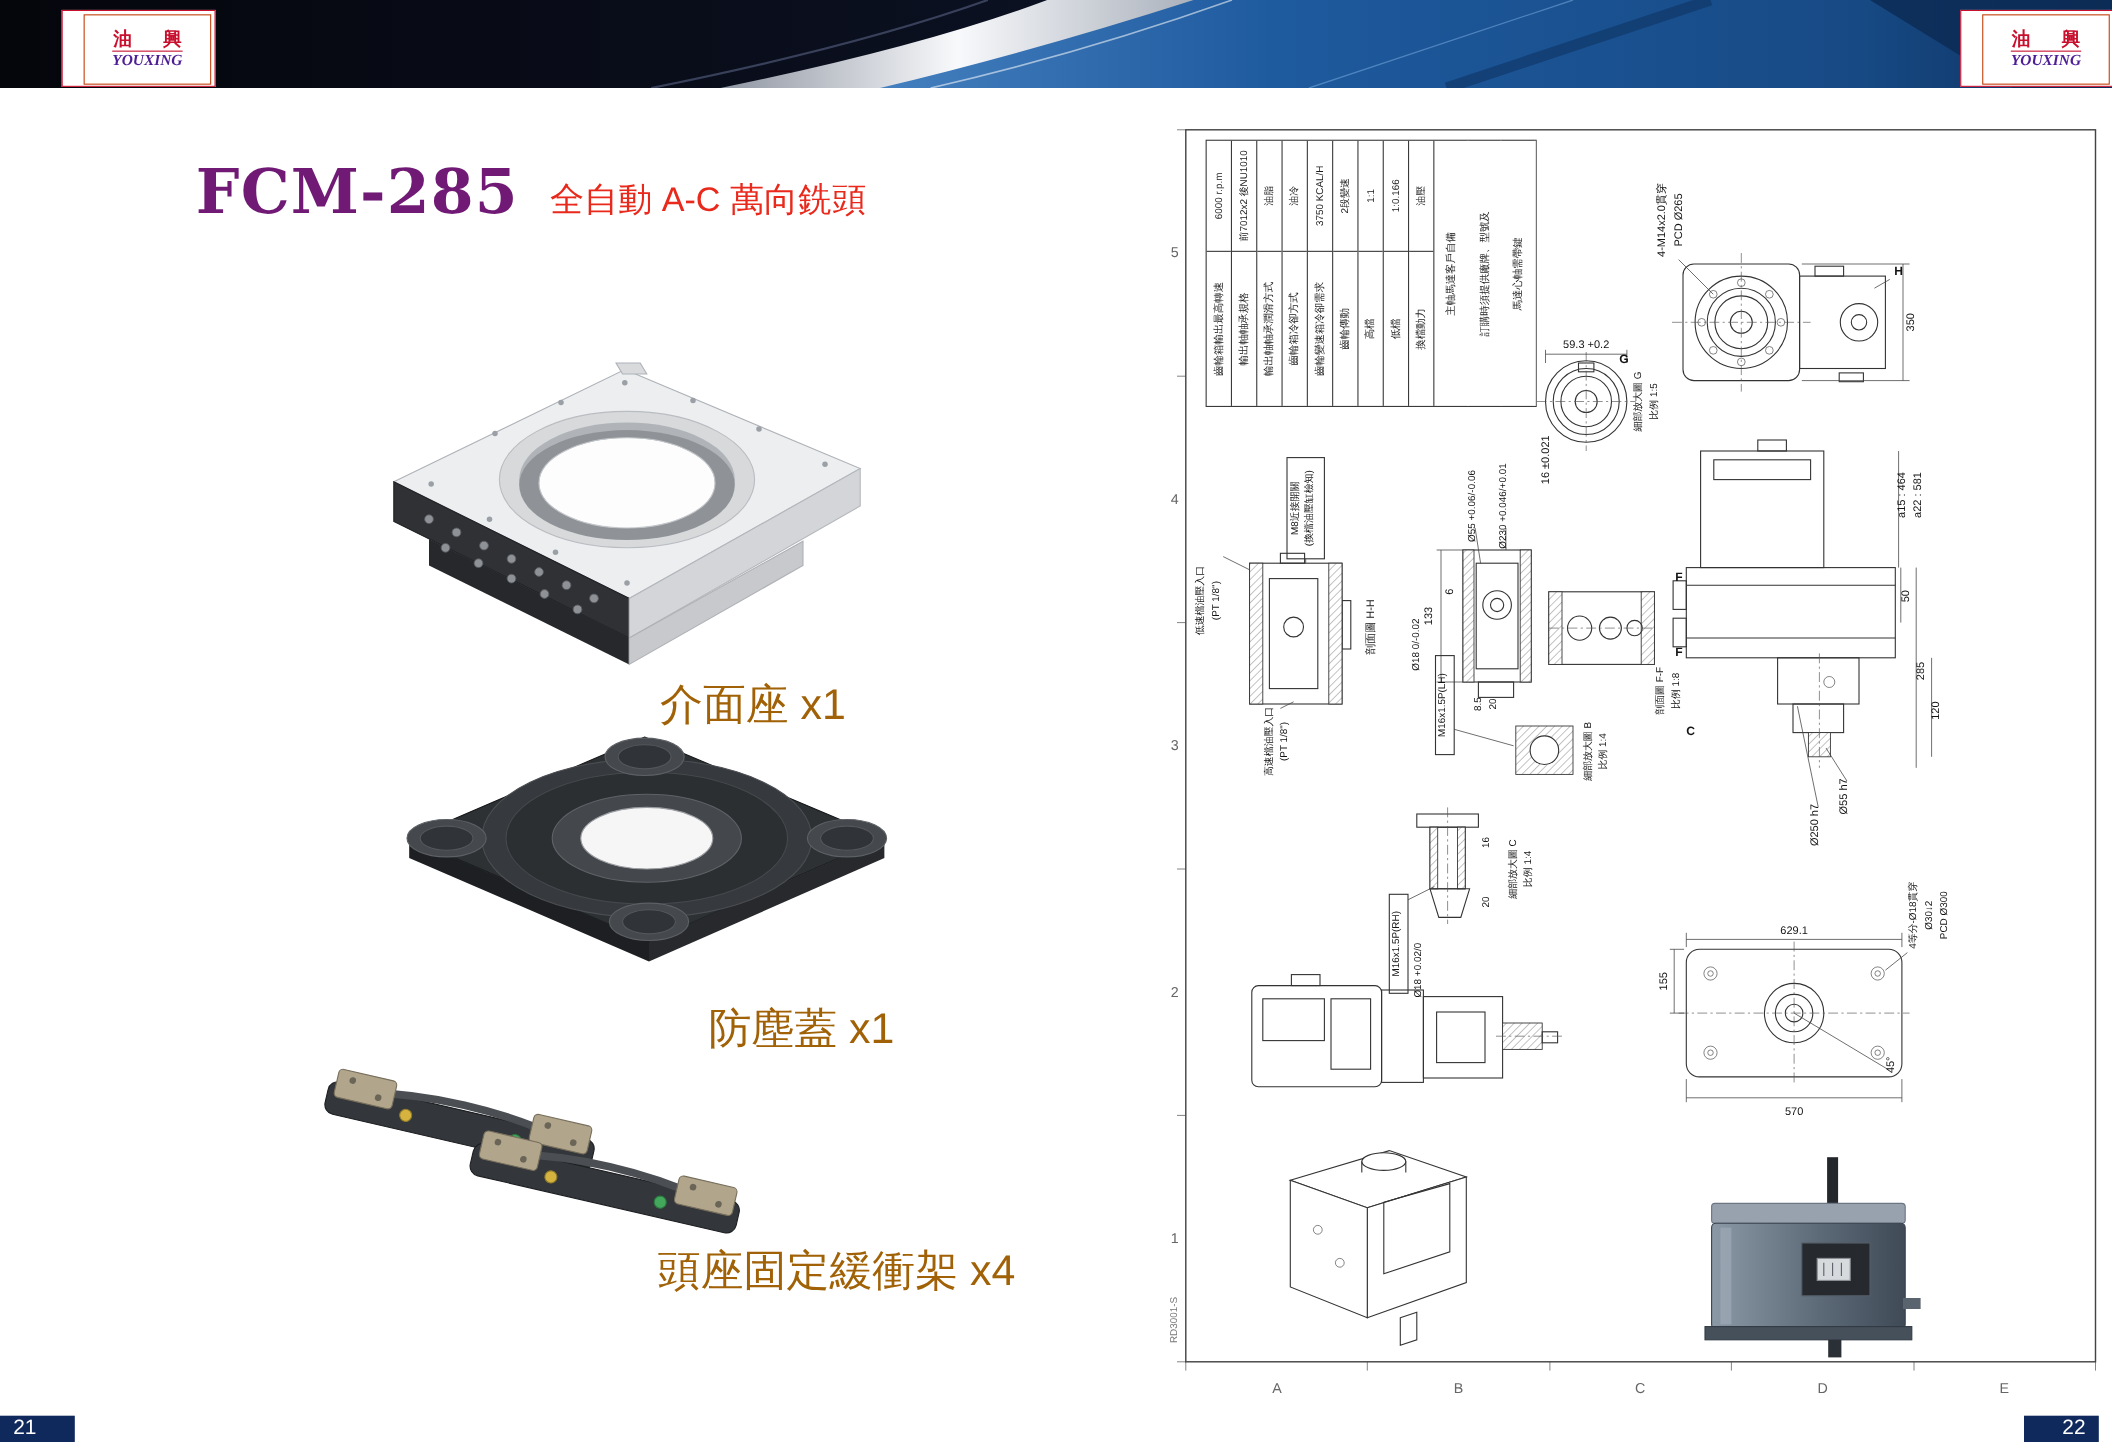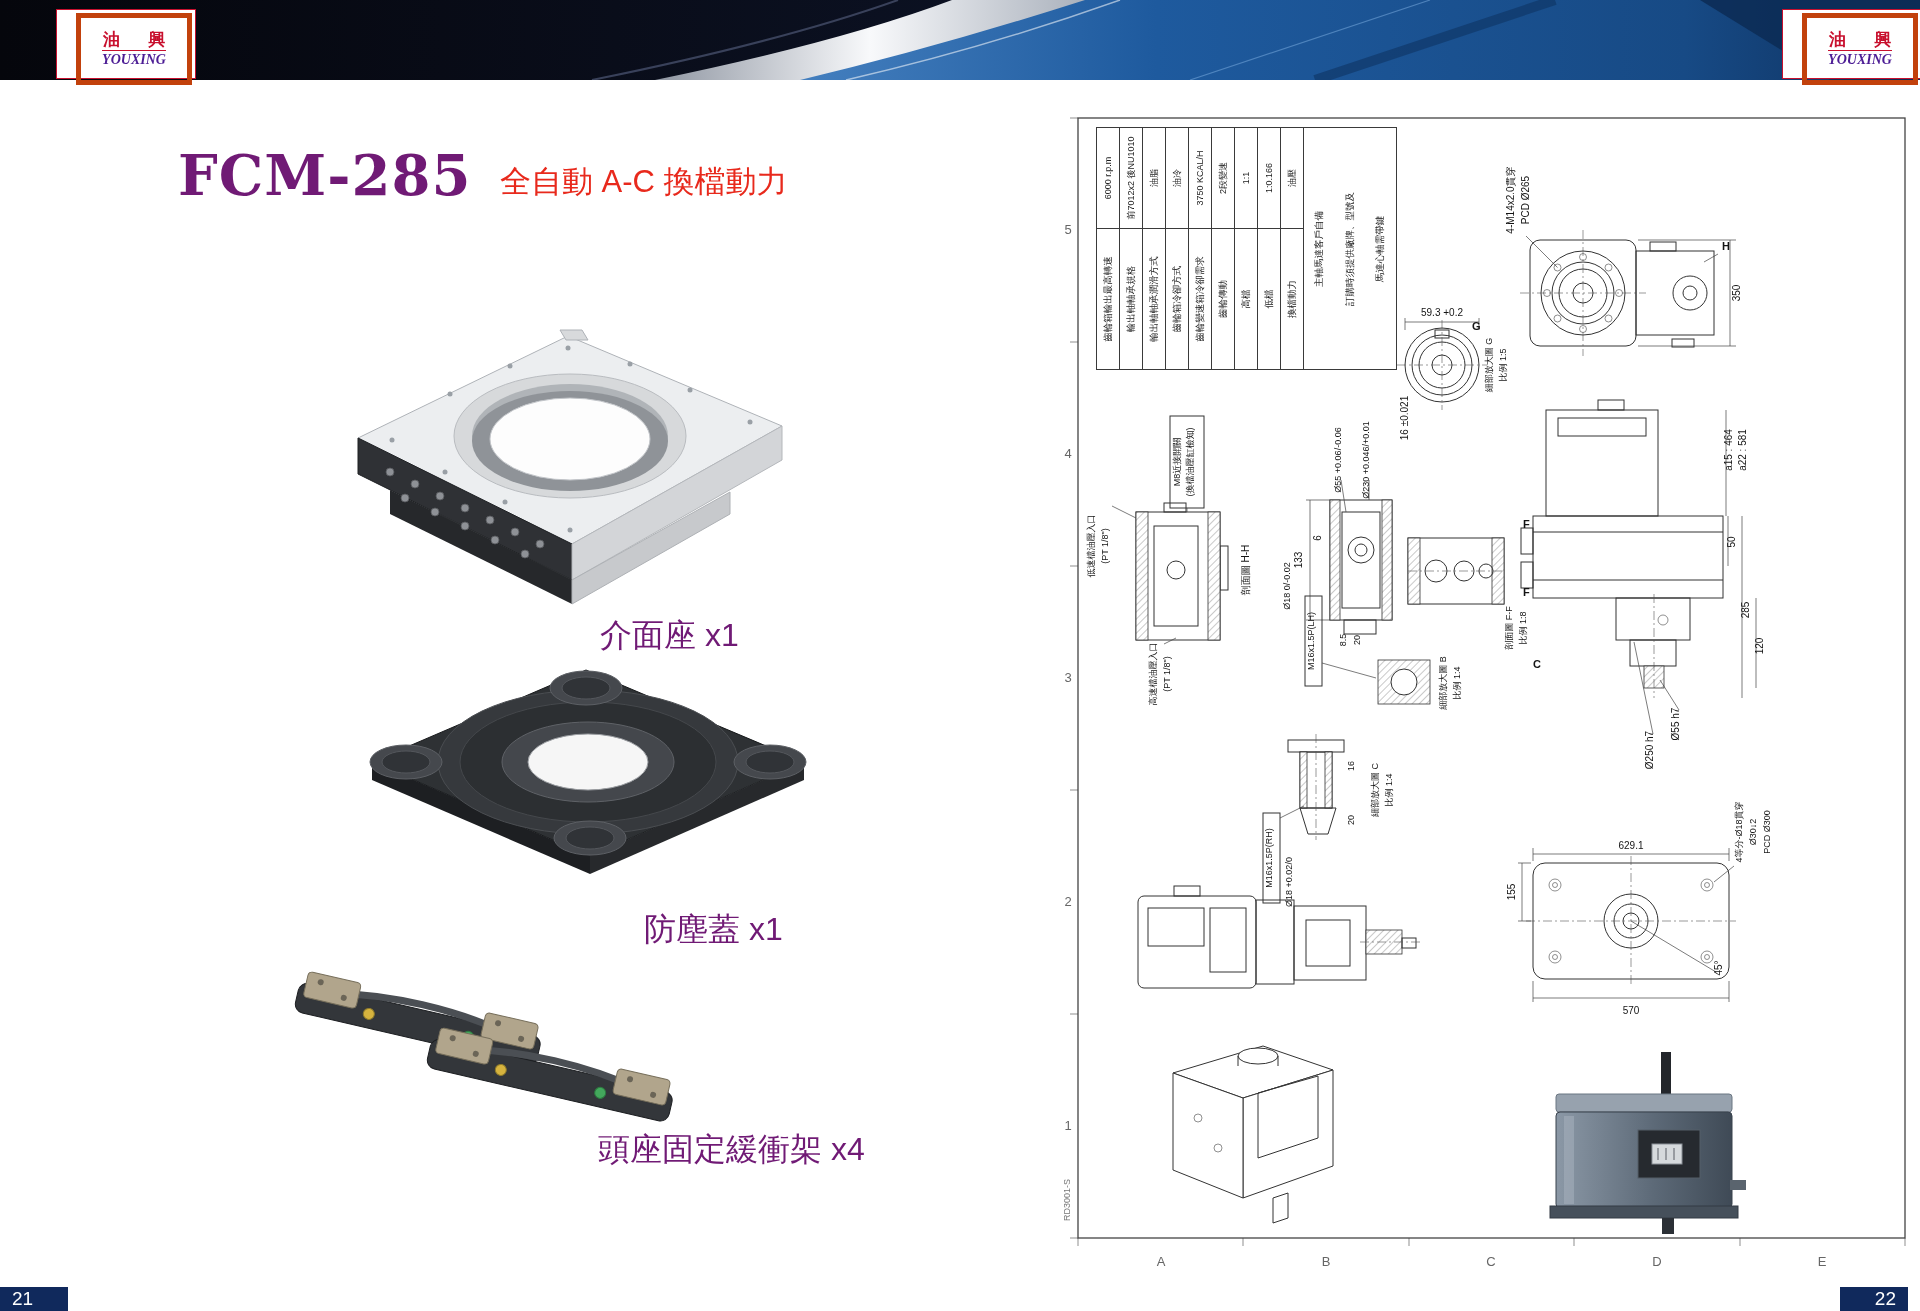--- a/index.html
+++ b/index.html
@@ -2,32 +2,32 @@
 <html><head>
 <meta charset="utf-8">
 <style>
   html,body{margin:0;padding:0;}
   body{width:1920px;height:1311px;position:relative;background:#fff;
        font-family:"Liberation Sans",sans-serif;overflow:hidden;}
   .abs{position:absolute;}
 
   
   .logo-box{width:132px;height:62px;background:#fff;border:1px solid #c8102e;padding:3px;z-index:6;}
-  .logo-inner{border:5px solid #c2410c;height:100%;display:flex;flex-direction:column;
+  .logo-inner{border:1px solid #c2410c;height:100%;display:flex;flex-direction:column;
               align-items:center;justify-content:center;gap:2px;margin-left:16px;}
   .logo-cn{color:#c8102e;font-family:"Liberation Serif",serif;font-weight:700;
            font-size:17px;letter-spacing:12px;text-indent:12px;line-height:1;}
   .logo-en{color:#4c1d95;font-family:"Liberation Serif",serif;font-weight:700;font-style:italic;
            font-size:14px;line-height:1;border-top:1px solid #c8102e;padding-top:2px;}
 
   
   .model-title{left:178px;top:142px;font-family:"DejaVu Serif",serif;font-weight:700;
                font-size:56px;letter-spacing:1px;color:#701a75;}
   .subtitle{left:500px;top:160px;color:#e8291c;font-size:31px;line-height:1.45;}
-  .prod-label{color:#701a75;font-size:32px;white-space:nowrap;}
+  .prod-label{color:#a16207;font-size:39px;white-space:nowrap;}
 
   
   .spec-table{left:1096px;top:127px;display:flex;border:1px solid #3a3a3a;background:#fff;z-index:4;}
   .spec-col{width:22px;display:flex;flex-direction:column;border-right:1px solid #3a3a3a;}
   .cell{position:relative;}
   .cell-val{height:100px;border-bottom:1px solid #3a3a3a;}
   .cell-name{height:140px;}
   .cell span,.note-line span{position:absolute;left:50%;top:50%;
       transform:translate(-50%,-50%) rotate(-90deg);white-space:nowrap;
       font-size:9.5px;color:#1c1c1c;}
@@ -96,21 +96,21 @@
   </div>
   <div class="abs logo-box" style="left:1782px;top:9px">
     <div class="logo-inner">
       <div class="logo-cn">油 興</div>
       <div class="logo-en">YOUXING</div>
     </div>
   </div>
 
   <div class="abs model-title">FCM-285</div>
   <div class="abs subtitle">
-    <div>全自動 A-C 換檔動力</div>
+    <div>全自動 A-C 萬向銑頭</div>
   </div>
 
   <svg class="abs" style="left:330px;top:322px" width="480" height="290" viewBox="0 0 480 290">
     <polygon points="238,14 452,104 242,222 28,116" fill="#eceef0" stroke="#aeb2b7"></polygon>
     <polygon points="230,8 252,8 258,18 236,18" fill="#d8dadc" stroke="#aeb2b7"></polygon>
     <ellipse cx="240" cy="114" rx="116" ry="62" fill="#d7d9db" stroke="#b9bcc0"></ellipse>
     <ellipse cx="240" cy="114" rx="98" ry="52" fill="#b0b4b8"></ellipse>
     <ellipse cx="240" cy="119" rx="98" ry="50" fill="#8f9398"></ellipse>
     <ellipse cx="240" cy="117" rx="80" ry="41" fill="#fdfdfd" stroke="#c2c5c9"></ellipse>
     <g fill="#9aa0a6">

